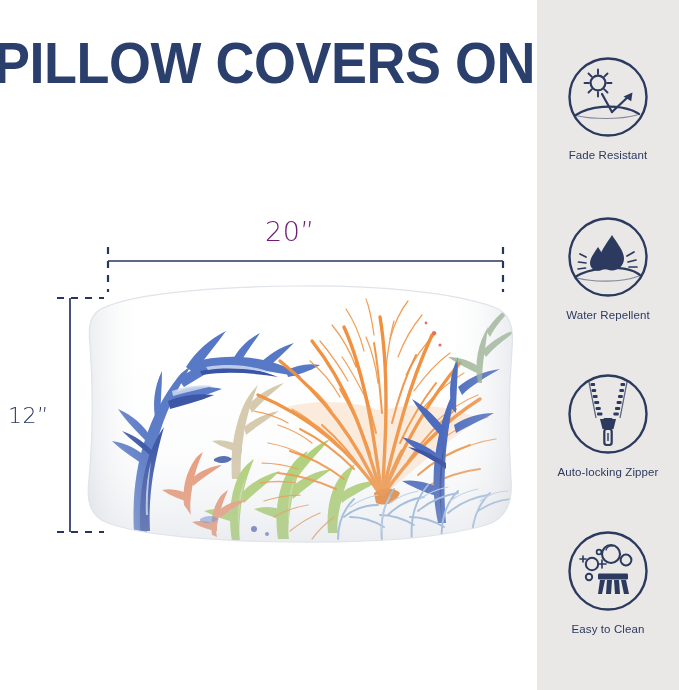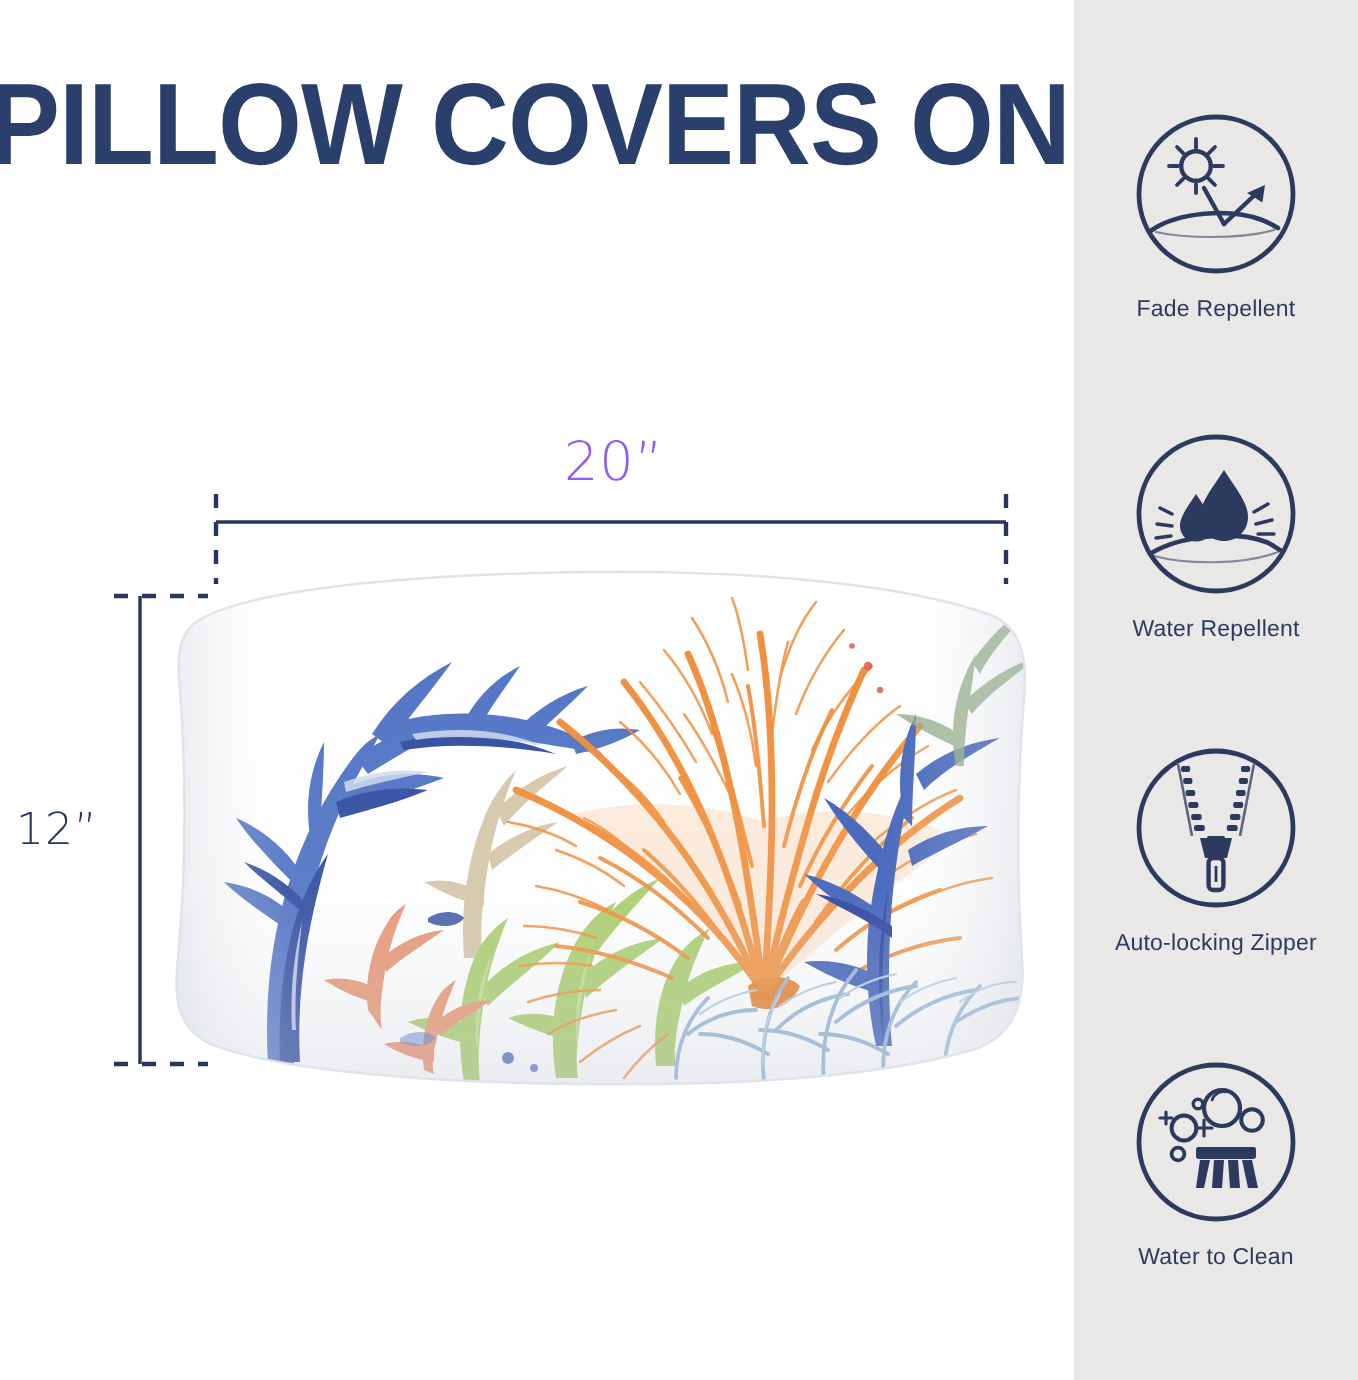--- a/index.html
+++ b/index.html
@@ -54,23 +54,23 @@
     letter-spacing: -0.5px;
     transform: scaleX(0.93);
     transform-origin: left center;
     line-height: 60px;
     white-space: nowrap;
   }
 
   
   #dim-width-label {
     position: absolute;
-    left: 282px; top: 216px;
+    left: 265px; top: 216px;
     font-size: 27px;
-    color: #8b5cf6;
+    color: #701a75;
     font-family: "DejaVu Sans", sans-serif;
     font-weight: 300;
     letter-spacing: 0.5px;
   }
   #dim-height-label {
     position: absolute;
     left: 8px; top: 403px;
     font-size: 22px;
     color: #27365c;
     font-family: "DejaVu Sans", sans-serif;
@@ -404,21 +404,21 @@
         </g>
 
         <line x1="35" y1="38" x2="45" y2="56" stroke="#2b3a5e" stroke-width="2.2" stroke-linecap="round"></line>
 
         <line x1="45" y1="56" x2="63" y2="39" stroke="#2b3a5e" stroke-width="2.2" stroke-linecap="round"></line>
         <polygon points="65.5,36.5 64.2,45.2 56.5,40.5" fill="#2b3a5e"></polygon>
 
         <path d="M9 59 C22 50 48 48 64 54 C67 55 70 57 72 58" fill="none" stroke="#2b3a5e" stroke-width="2.3" stroke-linecap="round"></path>
         <path d="M11 60 C24 63 52 64 70 59" fill="none" stroke="#2b3a5e" stroke-width="1.1" stroke-linecap="round" opacity="0.55"></path>
       </svg>
-      <div class="feature-label">Fade Repellent</div>
+      <div class="feature-label">Fade Resistant</div>
     </div>
 
     <div class="feature" style="top:216px;text-align:center;">
       <svg class="feature-badge" viewBox="0 0 82 82">
         <circle cx="41" cy="41" r="38.5" fill="none" stroke="#2b3a5e" stroke-width="2.4"></circle>
 
         <path d="M45 19 C50 27 57 35 57 42.5 C57 49.5 51.5 54.5 45 54.5
                  C38.5 54.5 33 49.5 33 42.5 C33 35 40 27 45 19 Z" fill="#2b3a5e"></path>
 
         <path d="M31 31 C34.5 36.5 39 42 39 47 C39 51.5 35.5 54.8 31 54.8
@@ -498,17 +498,17 @@
 
         <rect x="31" y="43.5" width="30" height="6" rx="1.2" fill="#2b3a5e"></rect>
 
         <g fill="#2b3a5e">
           <path d="M33 50 L38 50 L35 64 L31 64 Z"></path>
           <path d="M40 50 L45 50 L44 64 L39 64 Z"></path>
           <path d="M47 50 L52 50 L53 64 L48 64 Z"></path>
           <path d="M54 50 L59 50 L62 64 L57 64 Z"></path>
         </g>
       </svg>
-      <div class="feature-label">Water to Clean</div>
+      <div class="feature-label">Easy to Clean</div>
     </div>
 
   </div>
 </div>
 
 </body></html>

